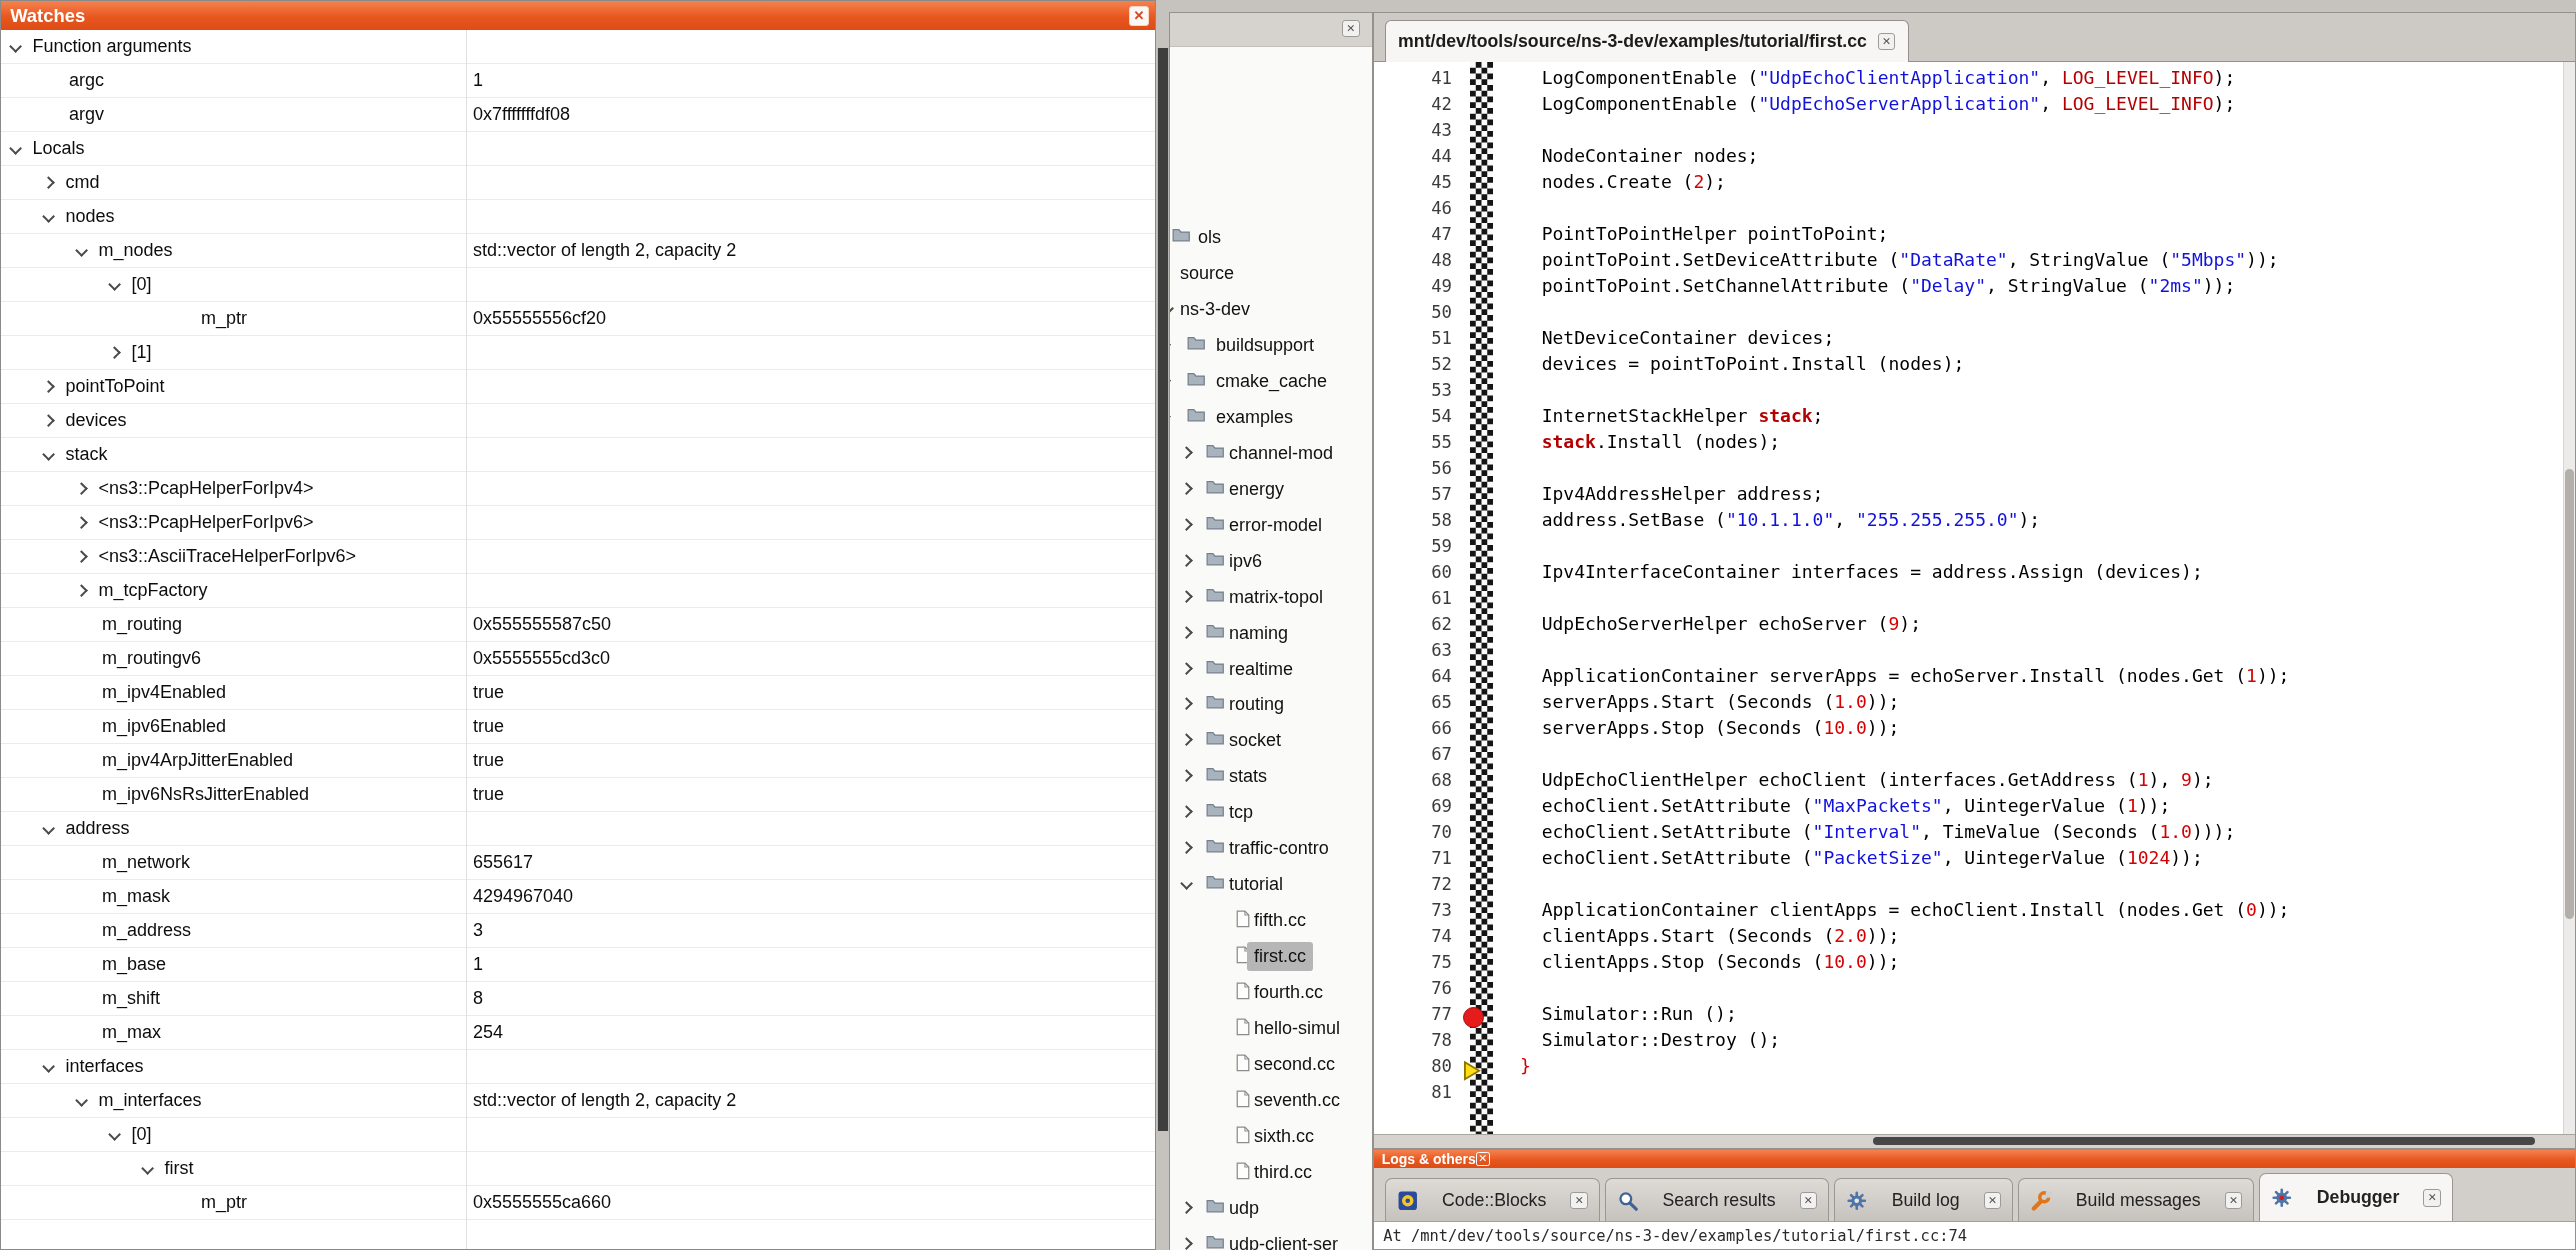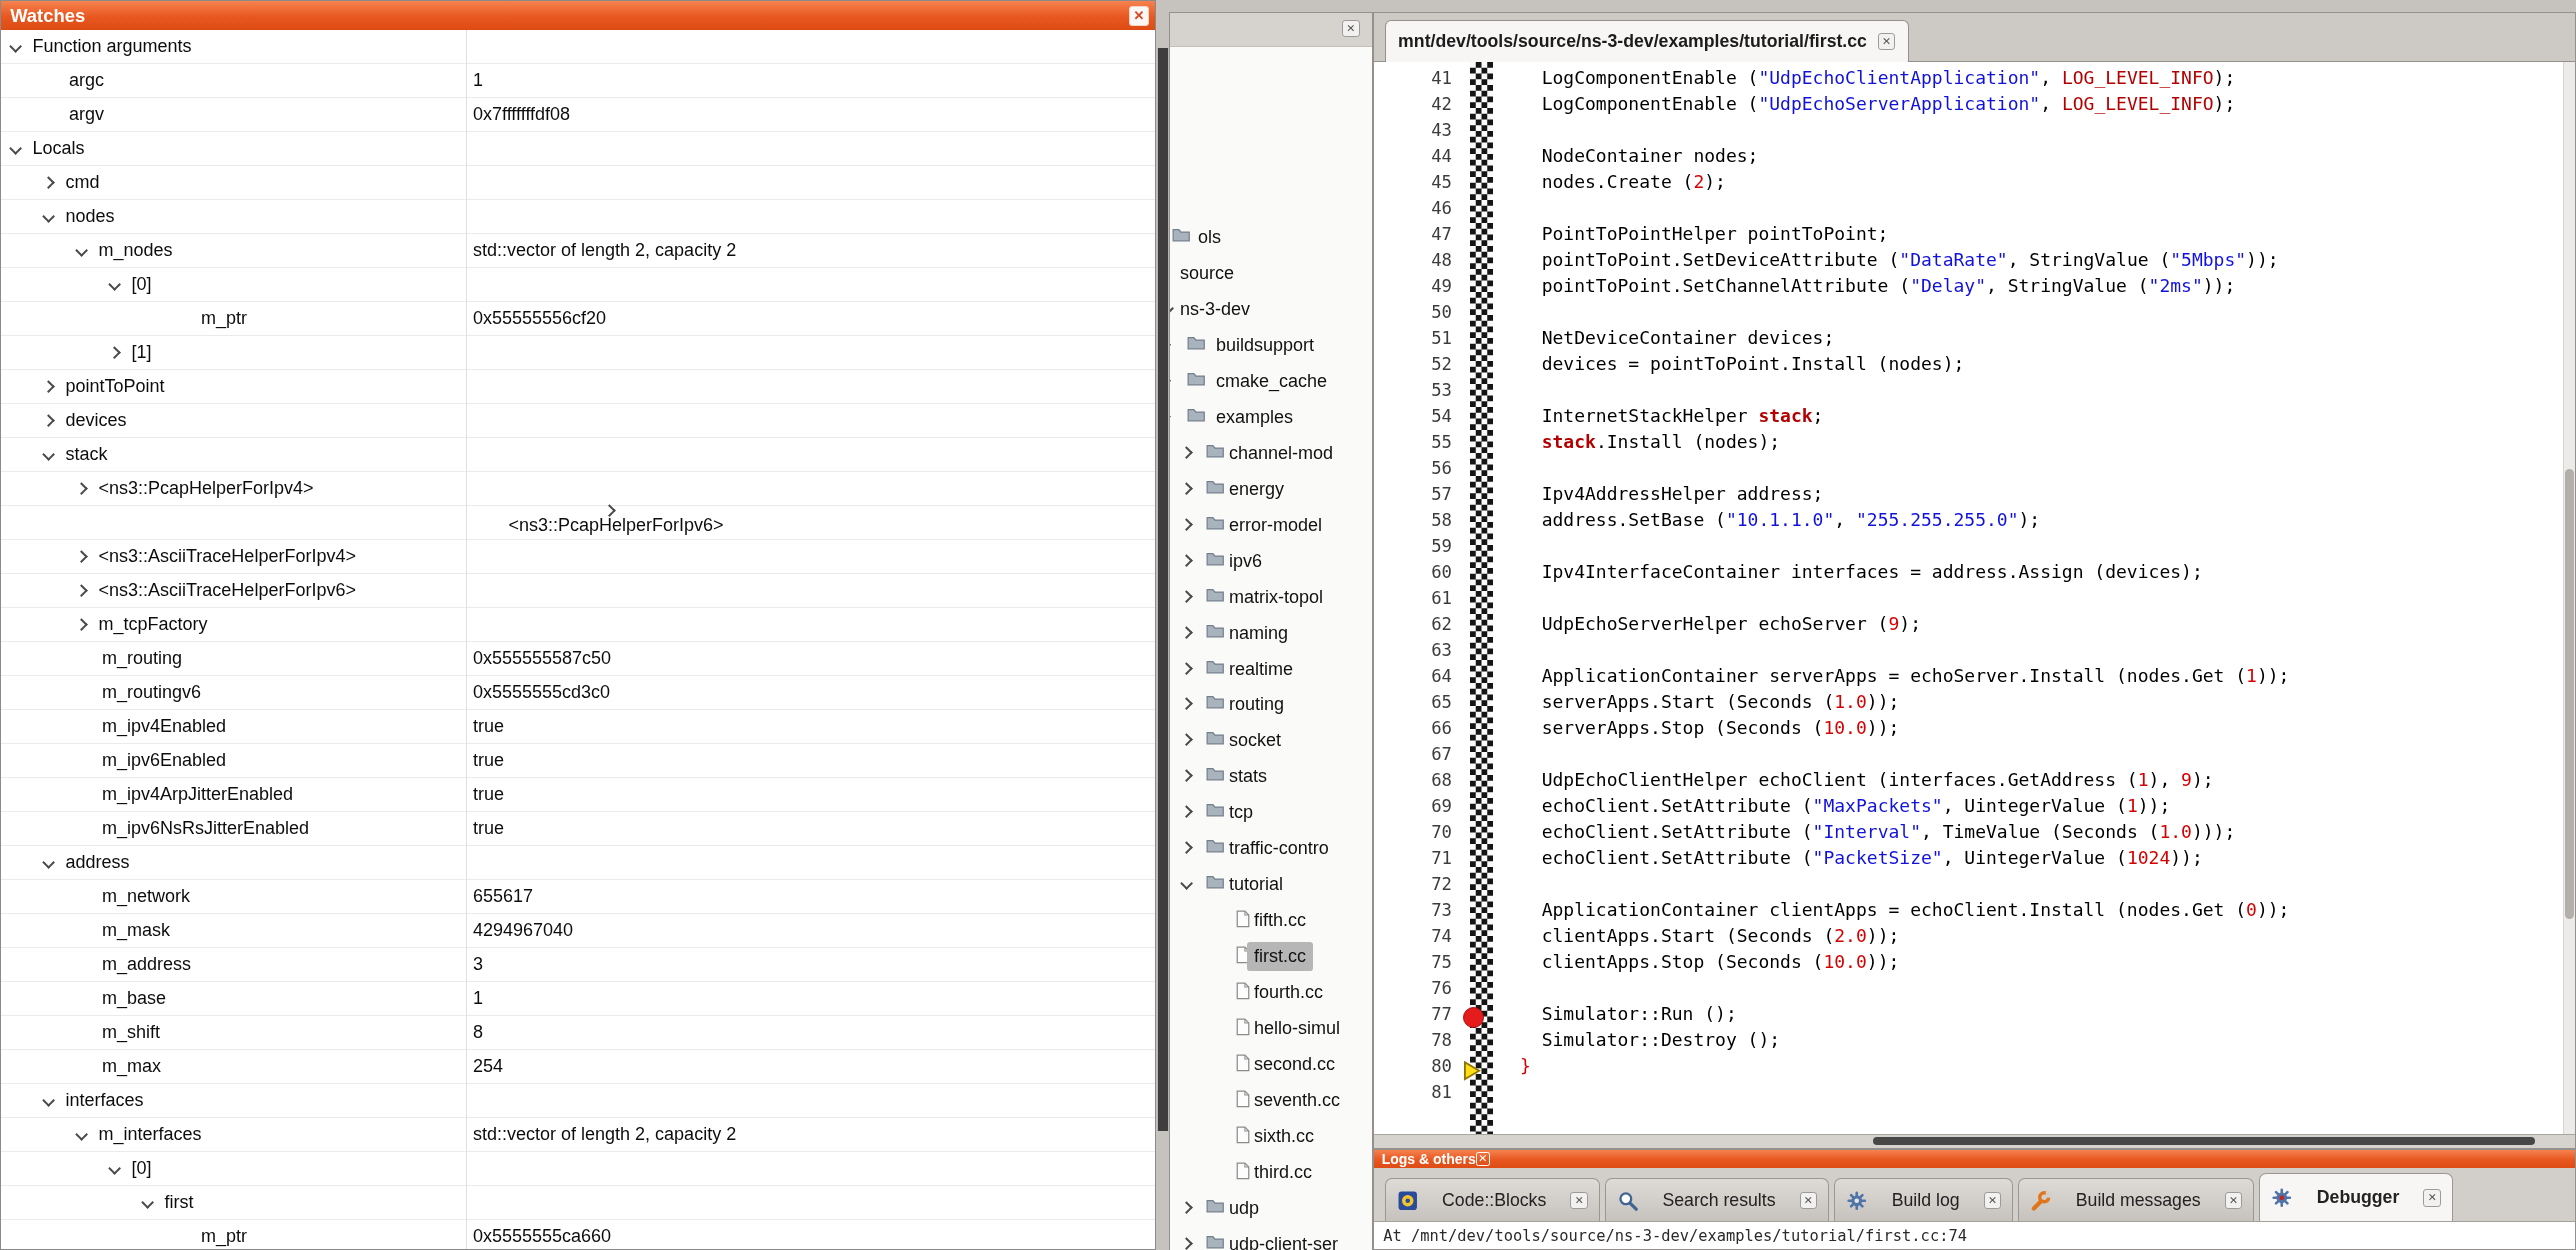--- a/index.html
+++ b/index.html
@@ -211,30 +211,23 @@
           <span class="wval"></span>
         </div>
         <div class="wrow">
           <span class="wname" style="padding-left: 76px;">
             <span class="chev right"></span>
             <span>&lt;ns3::PcapHelperForIpv4&gt;</span>
           </span>
           <span class="wval"></span>
         </div>
         <div class="wrow">
-          <span class="wname" style="padding-left: 76px; flex-direction: column;">
+          <span class="wname" style="padding-left: 76px;">
             <span class="chev right"></span>
             <span>&lt;ns3::PcapHelperForIpv6&gt;</span>
-          </span>
-          <span class="wval"></span>
-        </div>
-        <div class="wrow">
-          <span class="wname" style="padding-left: 76px;">
-            <span class="chev right"></span>
-            <span>&lt;ns3::AsciiTraceHelperForIpv4&gt;</span>
           </span>
           <span class="wval"></span>
         </div>
         <div class="wrow">
           <span class="wname" style="padding-left: 76px;">
             <span class="chev right"></span>
             <span>&lt;ns3::AsciiTraceHelperForIpv6&gt;</span>
           </span>
           <span class="wval"></span>
         </div>

